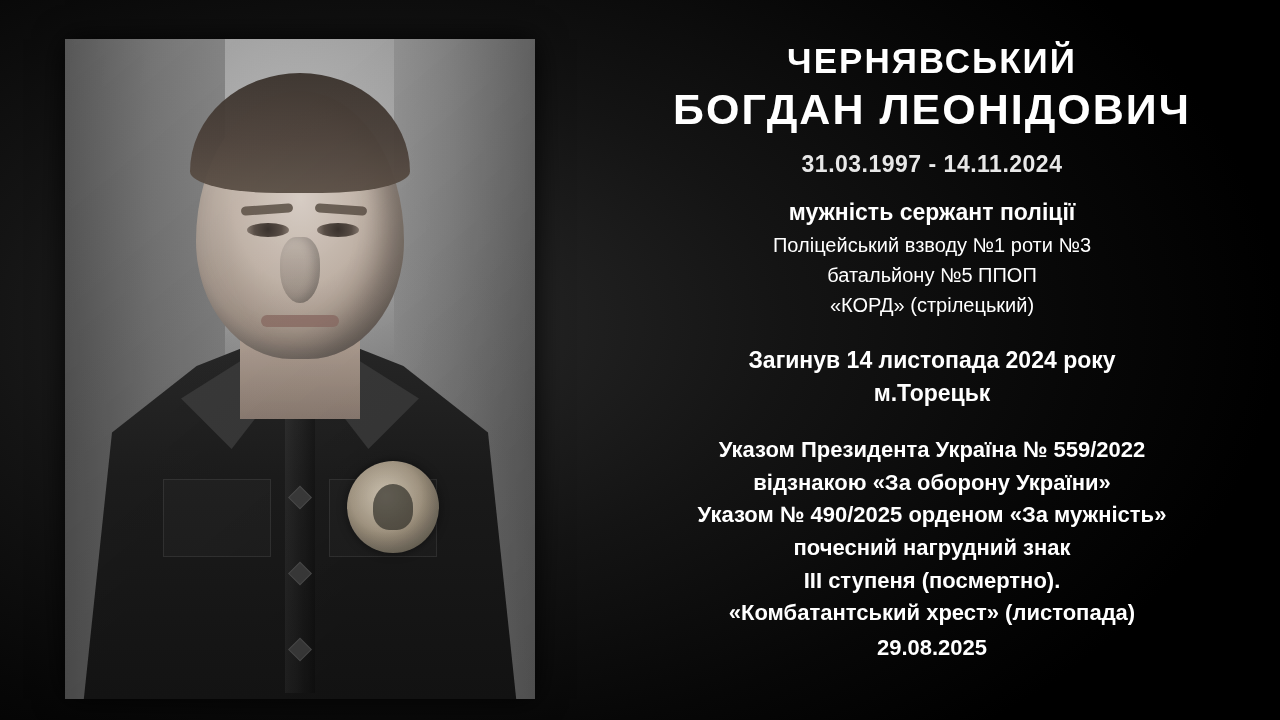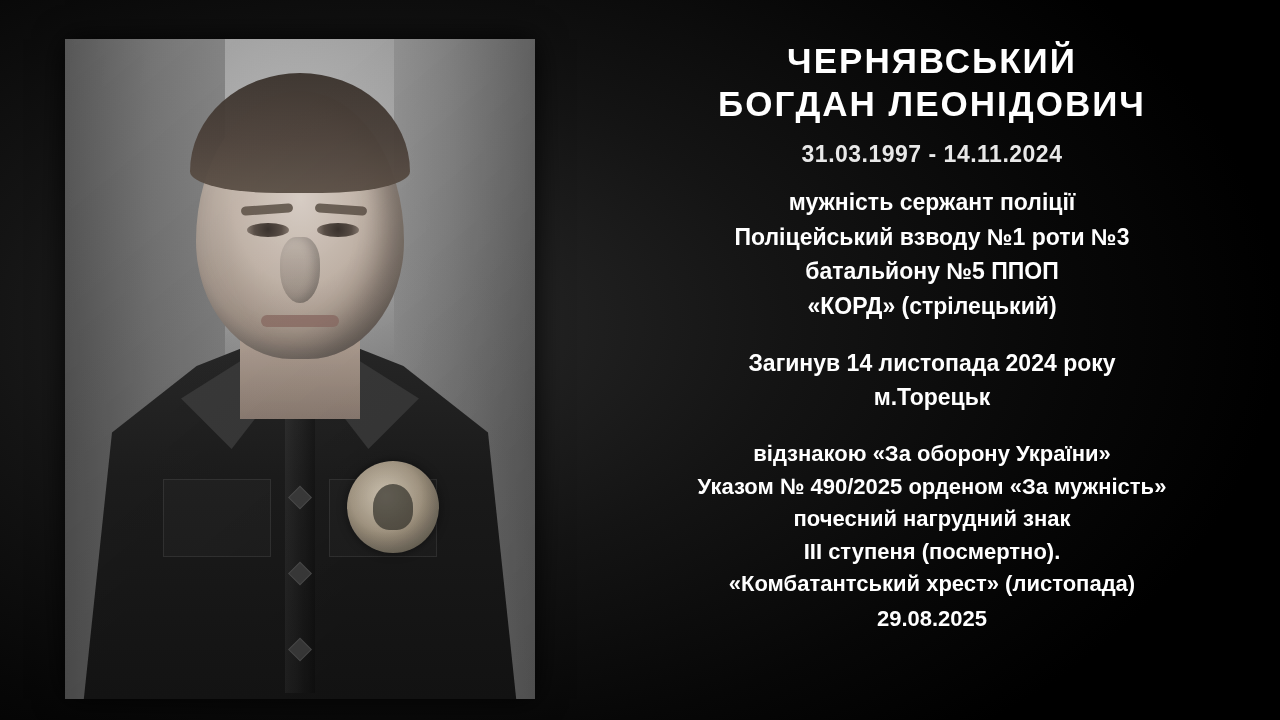--- a/index.html
+++ b/index.html
@@ -232,42 +232,42 @@
   }
 
   .name-line-1 {
     font-size: 35px;
     font-weight: bold;
     letter-spacing: 2px;
     line-height: 1.22;
     white-space: nowrap;
   }
   .name-line-2 {
-    font-size: 35px;
+    font-size: 43px;
     font-weight: bold;
     letter-spacing: 2px;
     line-height: 1.22;
     white-space: nowrap;
   }
   .dates {
     margin-top: 16px;
     font-size: 23px;
     font-weight: bold;
     letter-spacing: 0.5px;
     color: #e8e8e8;
   }
   .rank {
     margin-top: 17px;
     font-size: 23px;
     font-weight: bold;
     line-height: 1.5;
   }
   .position {
-    font-size: 23px;
-    font-weight: bold;
+    font-size: 20px;
+    font-weight: normal;
     line-height: 1.5;
   }
   .death-block {
     margin-top: 24px;
     font-size: 23px;
     font-weight: bold;
     line-height: 1.45;
   }
   .awards-block {
     margin-top: 24px;
@@ -322,20 +322,21 @@
     <div class="dates">31.03.1997 - 14.11.2024</div>
     <div class="rank">мужність  сержант поліції</div>
     <div class="position">Поліцейський взводу №1 роти №3</div>
     <div class="position">батальйону №5 ППОП</div>
     <div class="position">«КОРД» (стрілецький)</div>
     <div class="death-block">
       <div>Загинув 14 листопада 2024 року</div>
       <div>м.Торецьк</div>
     </div>
     <div class="awards-block">
+      <div>Указом Президента Україна № 559/2022</div>
       <div>відзнакою «За оборону України»</div>
       <div>Указом № 490/2025 орденом «За мужність»</div>
       <div>почесний нагрудний знак</div>
       <div>III ступеня (посмертно).</div>
       <div>«Комбатантський хрест» (листопада)</div>
       <div class="date-final">29.08.2025</div>
     </div>
   </div>
 </div>
 

